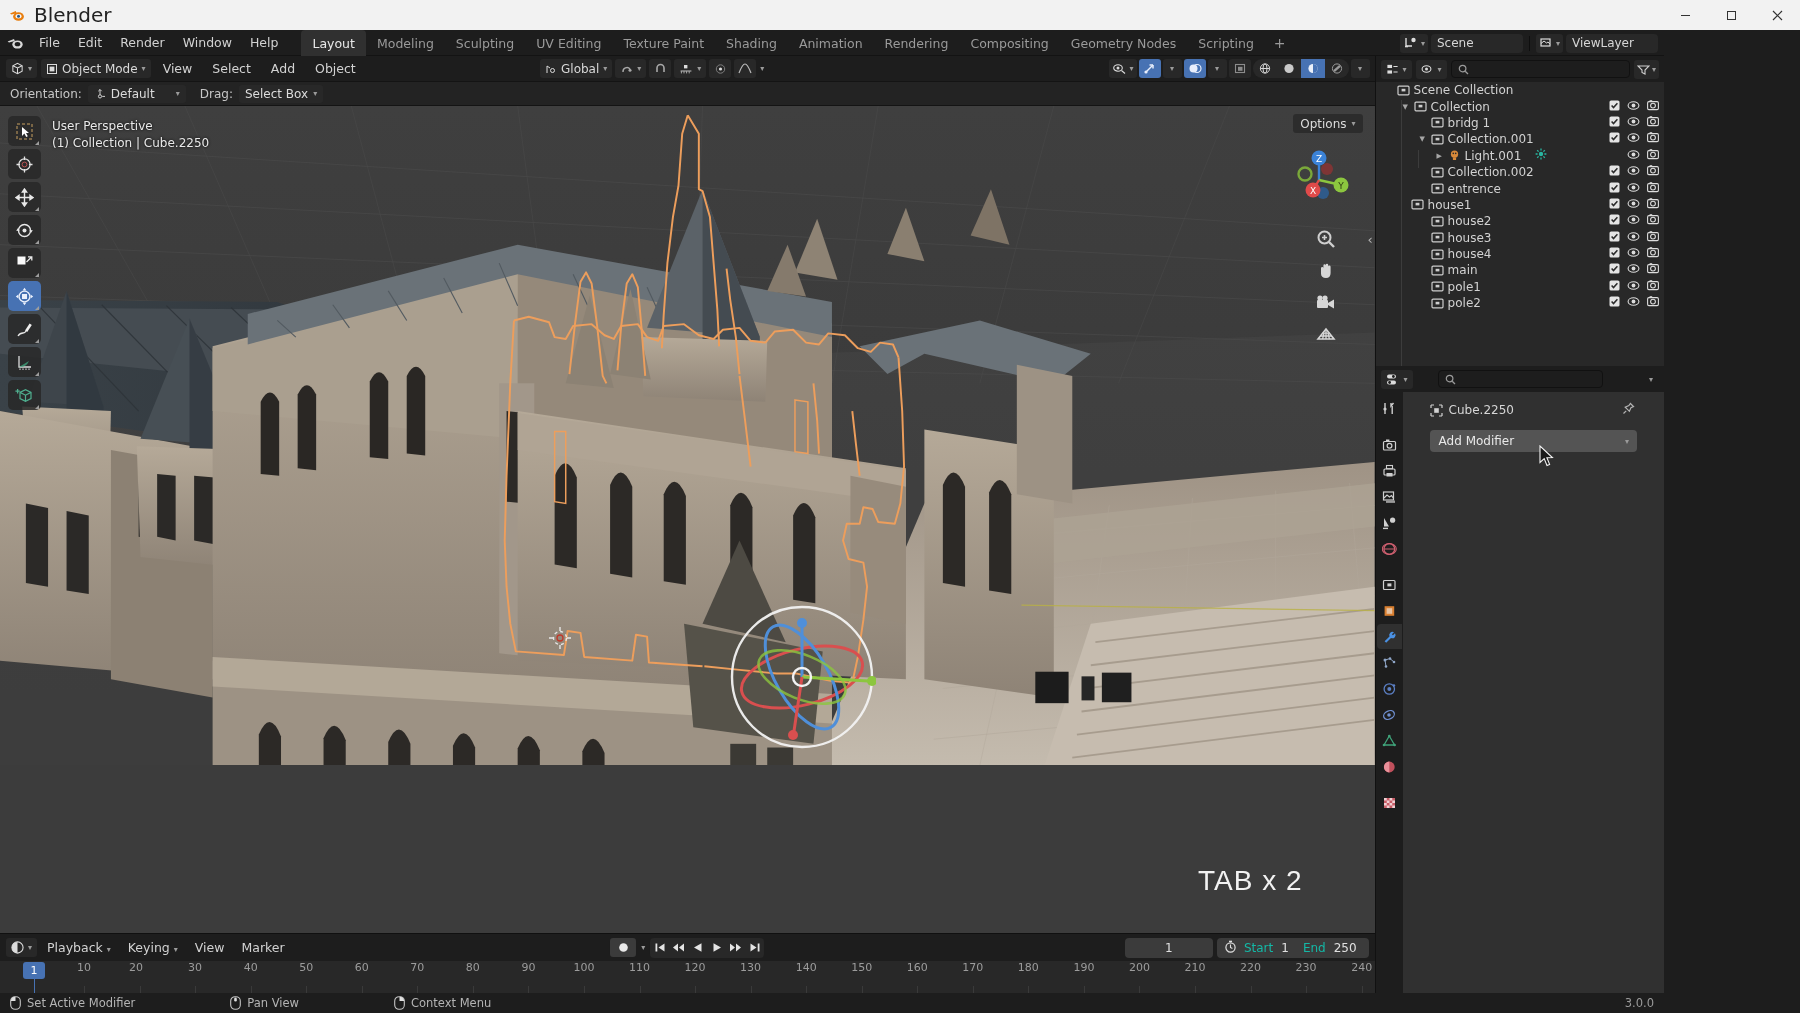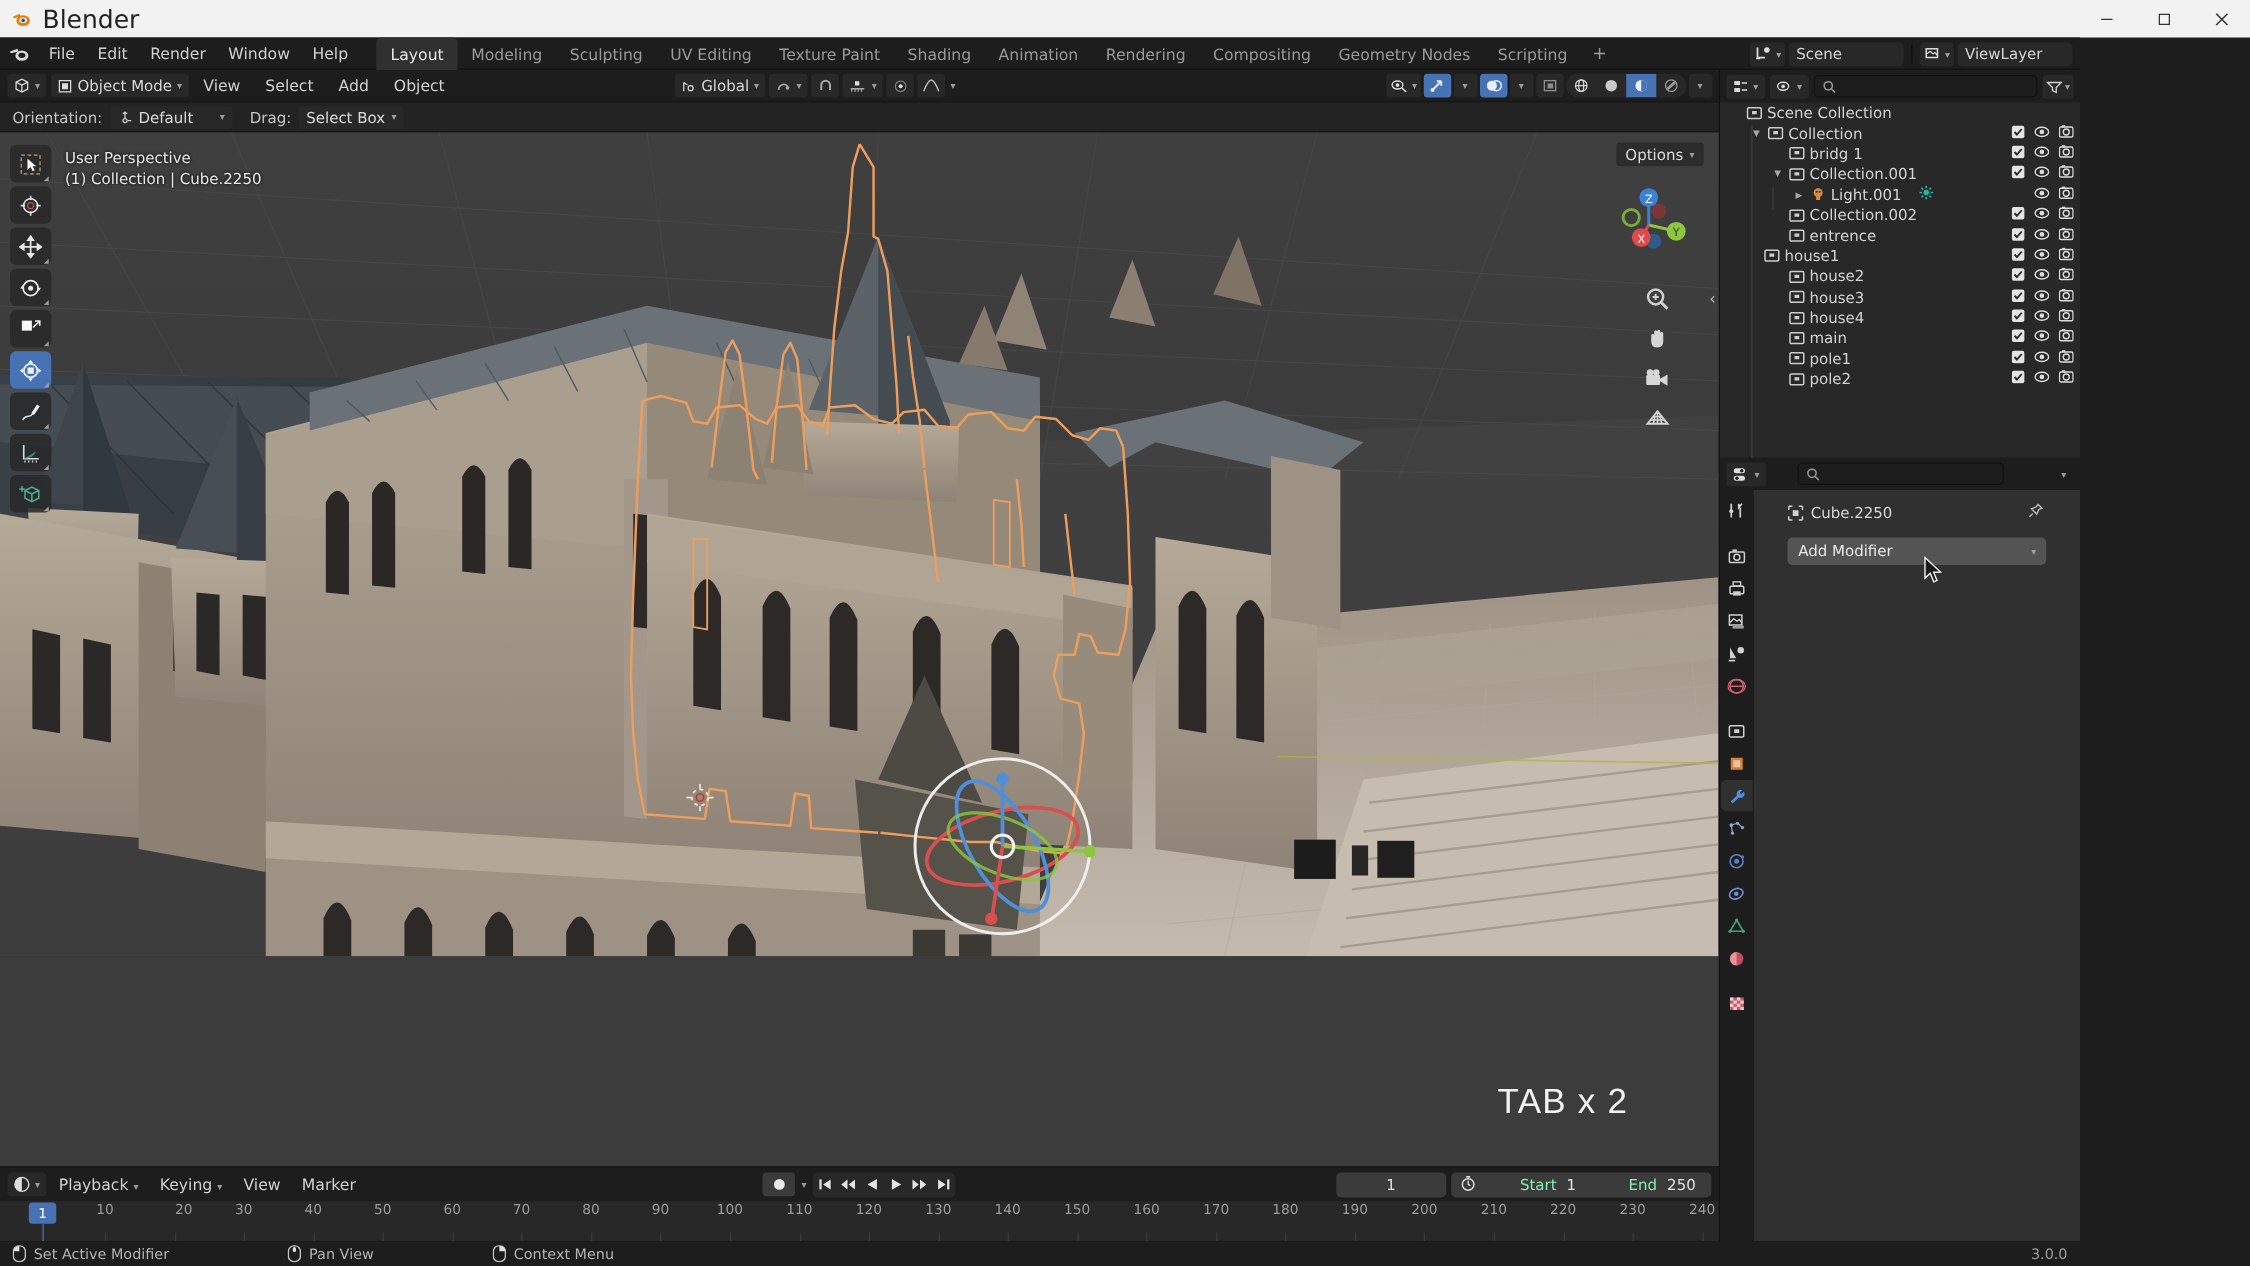--- a/index.html
+++ b/index.html
@@ -117,21 +117,21 @@
   #tl-header .tlmenu { padding:0 7px; font-size:12.5px; color:#d2d2d2; height:26px; line-height:26px; }
   #tl-center { position:absolute; left:50%; transform:translateX(-50%);
     display:flex; align-items:center; gap:5px; }
   .tl-playgrp { display:flex; background:#282828; border-radius:4px; overflow:hidden; height:20px; }
   .tl-playgrp .pb { width:19px; display:flex; align-items:center; justify-content:center; }
   #tl-right { position:absolute; right:6px; display:flex; align-items:center; gap:4px; }
   .frm-field { background:#3b3b3b; border-radius:4px; height:20px; min-width:88px;
     display:flex; align-items:center; justify-content:center; font-size:12px; color:#e0e0e0; }
   .se-field { background:#3b3b3b; border-radius:4px; height:20px; display:flex;
     align-items:center; font-size:12px; color:#e0e0e0; }
-  .se-field .k { padding:0 9px 0 11px; color:#86efac;margin-left:28px; }
+  .se-field .k { padding:0 9px 0 11px; color:#14b8a6; }
   .se-field .v { padding:0 12px 0 0; }
   #tl-ruler { flex:1; background:#282828; position:relative; overflow:hidden; }
   .tick { position:absolute; top:0; font-size:11px; color:#9c9c9c; transform:translateX(-50%); }
   .tickline { position:absolute; bottom:0; width:1px; height:7px; background:#3a3a3a; }
   #playhead { position:absolute; top:1px; height:17px; min-width:22px; background:#4772b3;
     border-radius:3px; color:#fff; font-size:11px; display:flex; align-items:center;
     justify-content:center; transform:translateX(-50%); }
   #playhead-line { position:absolute; top:18px; bottom:0; width:1px; background:#4772b3; }
 
   
@@ -863,21 +863,21 @@
               <span class="v" style="padding:0 14px 0 0">1</span>
               <span class="k" style="padding:0 8px 0 0">End</span>
               <span class="v">250</span>
             </div>
           </div>
         </div>
 
         <div id="tl-ruler">
             <div class="tick" style="left: 83.9961px;">10</div>
             <div class="tickline" style="left: 83.9961px;"></div>
-            <div class="tick" style="left: 147px;">20</div>
+            <div class="tick" style="left: 136px;">20</div>
             <div class="tickline" style="left: 139.547px;"></div>
             <div class="tick" style="left: 195.098px;">30</div>
             <div class="tickline" style="left: 195.098px;"></div>
             <div class="tick" style="left: 250.65px;">40</div>
             <div class="tickline" style="left: 250.65px;"></div>
             <div class="tick" style="left: 306.201px;">50</div>
             <div class="tickline" style="left: 306.201px;"></div>
             <div class="tick" style="left: 361.752px;">60</div>
             <div class="tickline" style="left: 361.752px;"></div>
             <div class="tick" style="left: 417.303px;">70</div>

